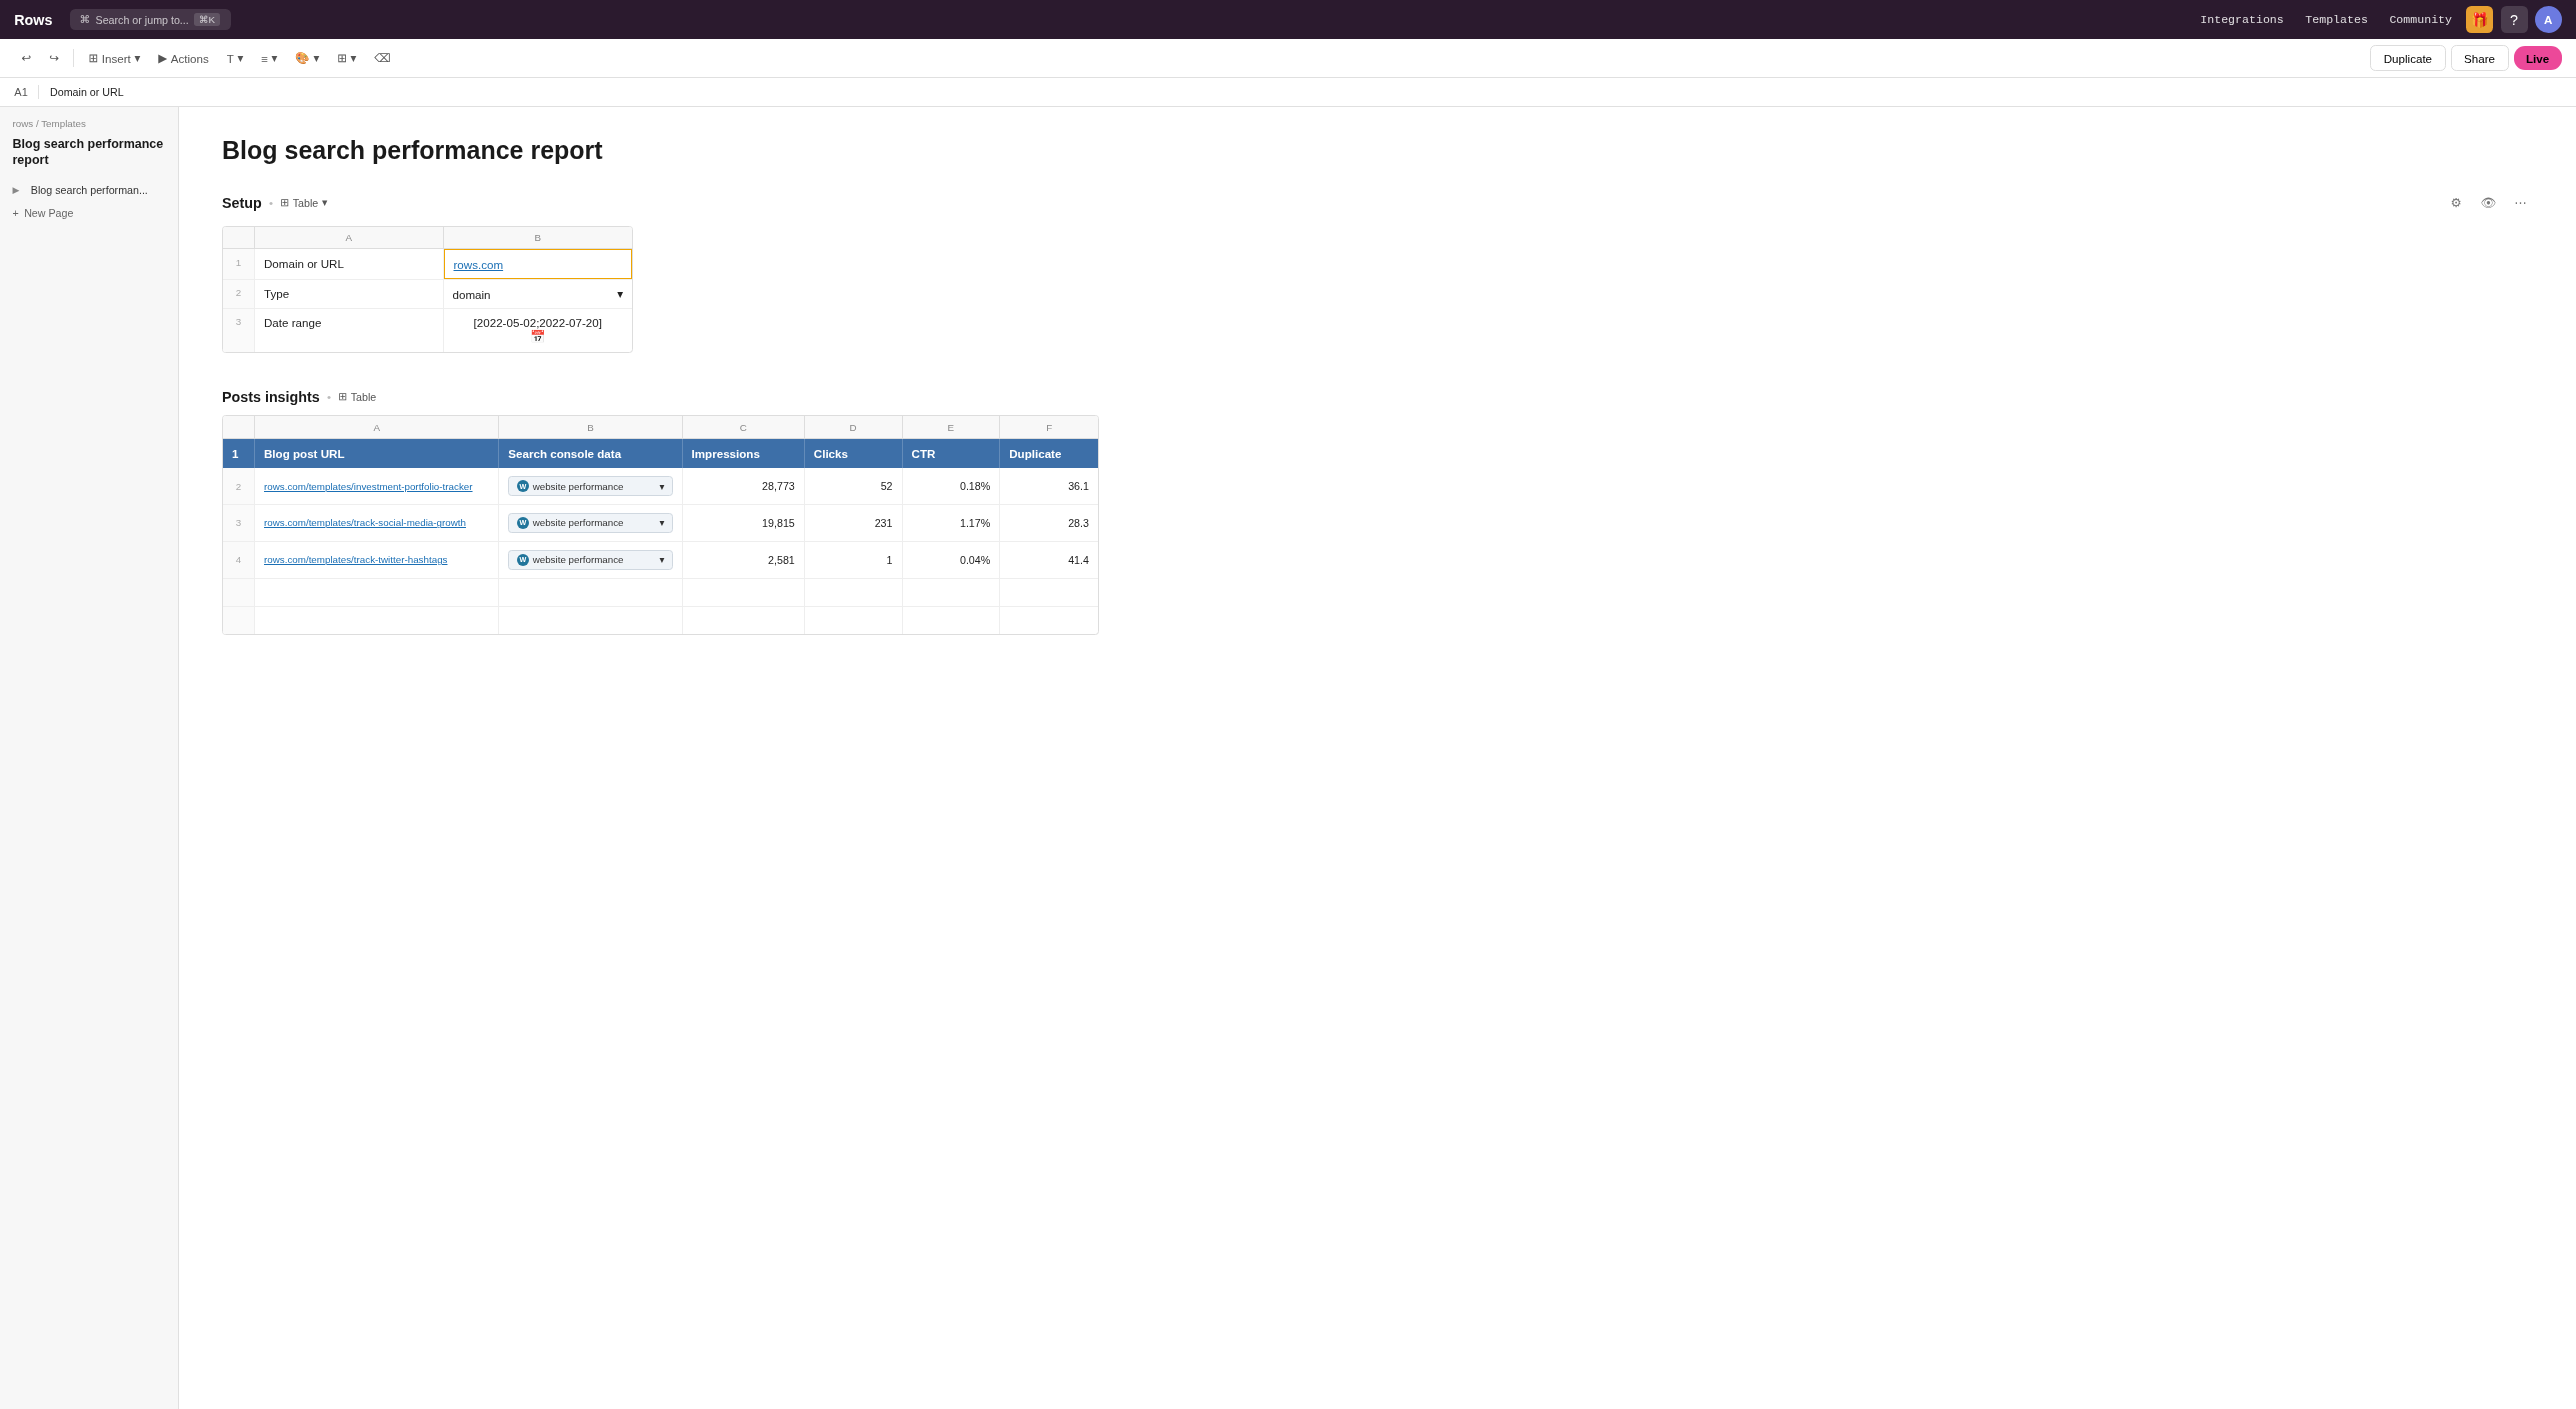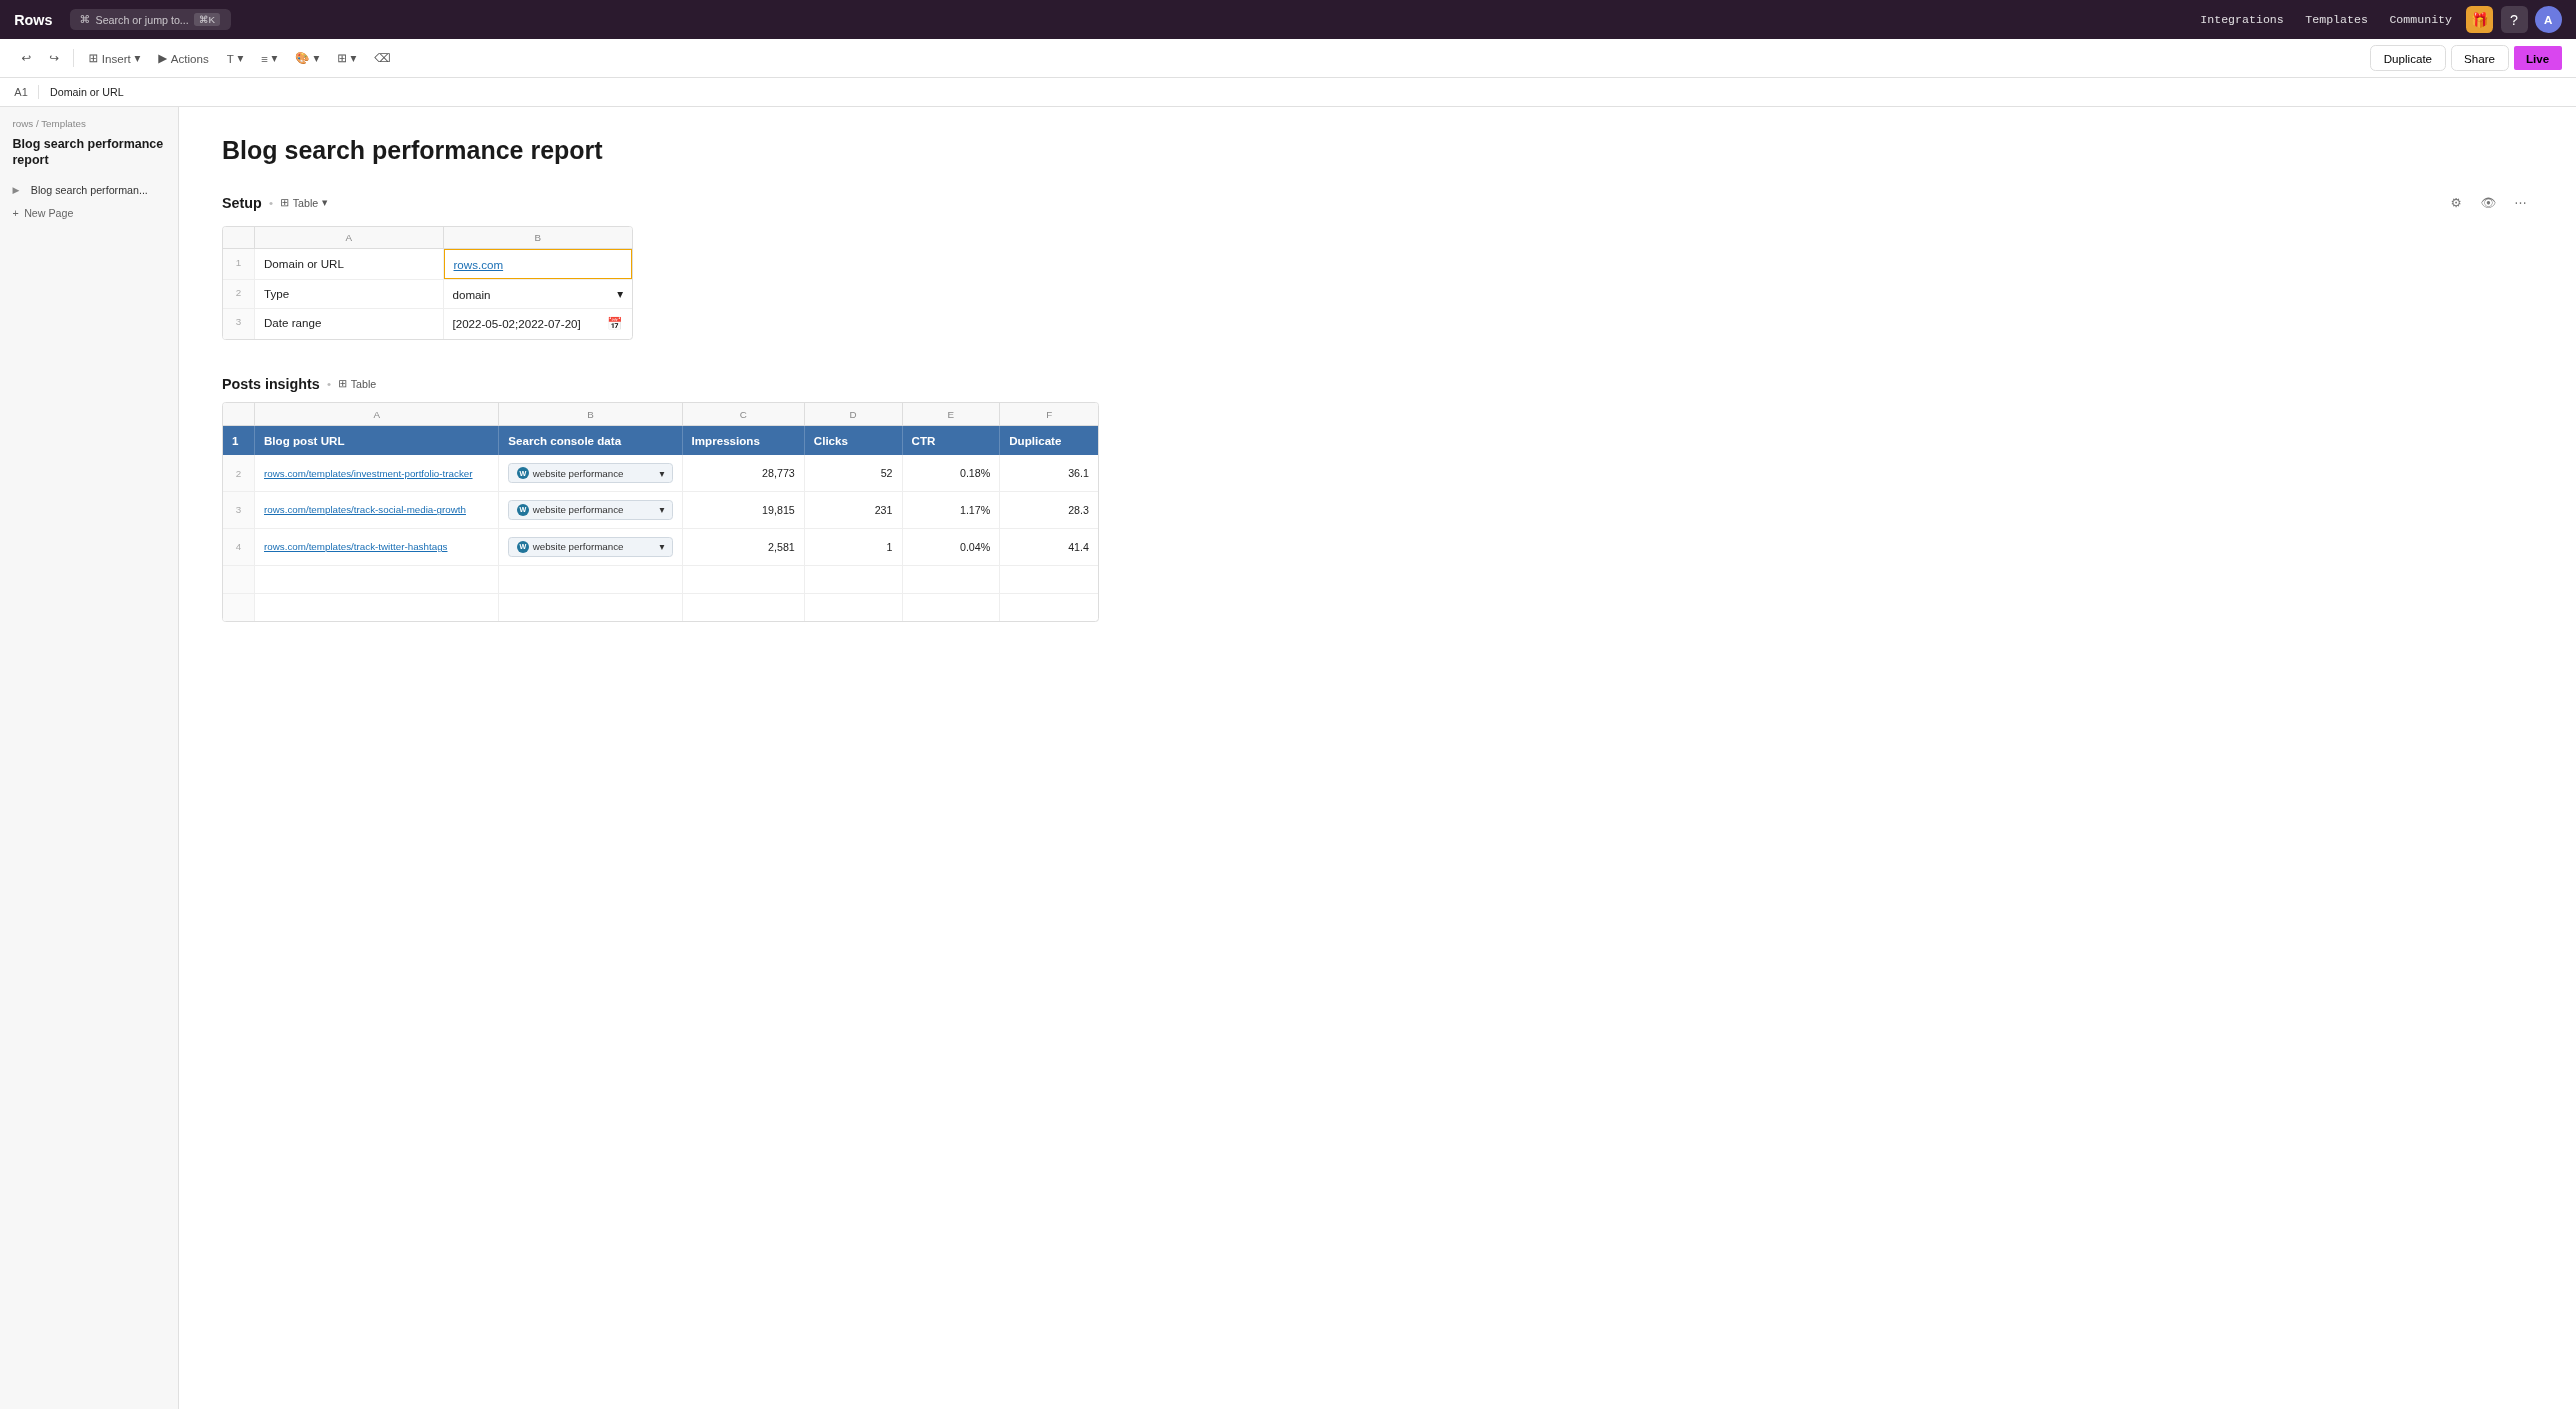--- a/index.html
+++ b/index.html
@@ -103,24 +103,24 @@
     .btn-duplicate, .btn-share {
       padding: 5.4px 12.5px;
       border-radius: 5.4px;
       cursor: pointer;
       font-size: 11.6px;
       border: 0.9px solid #ddd;
       background: #fff;
     }
     .btn-live {
       padding: 5.4px 12.5px;
-      border-radius: 2px;
+      border-radius: 11px;
       cursor: pointer;
       font-size: 11.6px;
-      background: #d946ef;
+      background: #ec4899;
       border: none;
       font-weight: 600;
     }
 
     
     .cell-ref-bar {
       background: #fff;
       border-bottom: 0.9px solid #e0e0e0;
       display: flex;
       align-items: center;
@@ -276,21 +276,21 @@
     .setup-cell.highlighted {
       border: 1.8px solid #f0a500;
       outline: none;
     }
     .setup-cell.label { color: #222; font-weight: 500; }
     .setup-cell.value { color: #1a6fb5; text-decoration: underline; }
     .setup-cell.dropdown-cell {
       display: flex; align-items: center; justify-content: space-between;
     }
     .setup-cell.date-cell {
-      display: flex; align-items: center; justify-content: space-between;
+      display: flex; align-items: center; justify-content: space-between; flex-direction: column;
     }
     .date-icon { color: #888; font-size: 12.5px; }
 
     
     .posts-table {
       border: 0.9px solid #ddd;
       border-radius: 3.6px;
       overflow: hidden;
       width: 100%;
       max-width: 877px;

